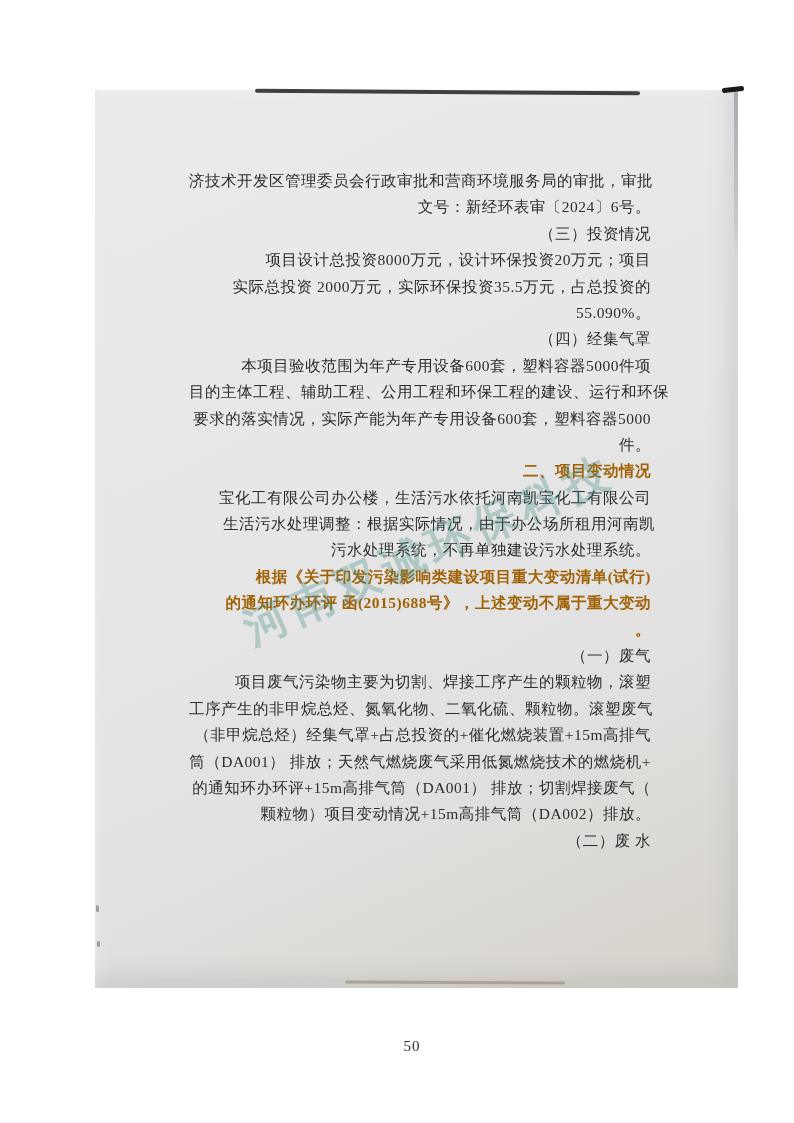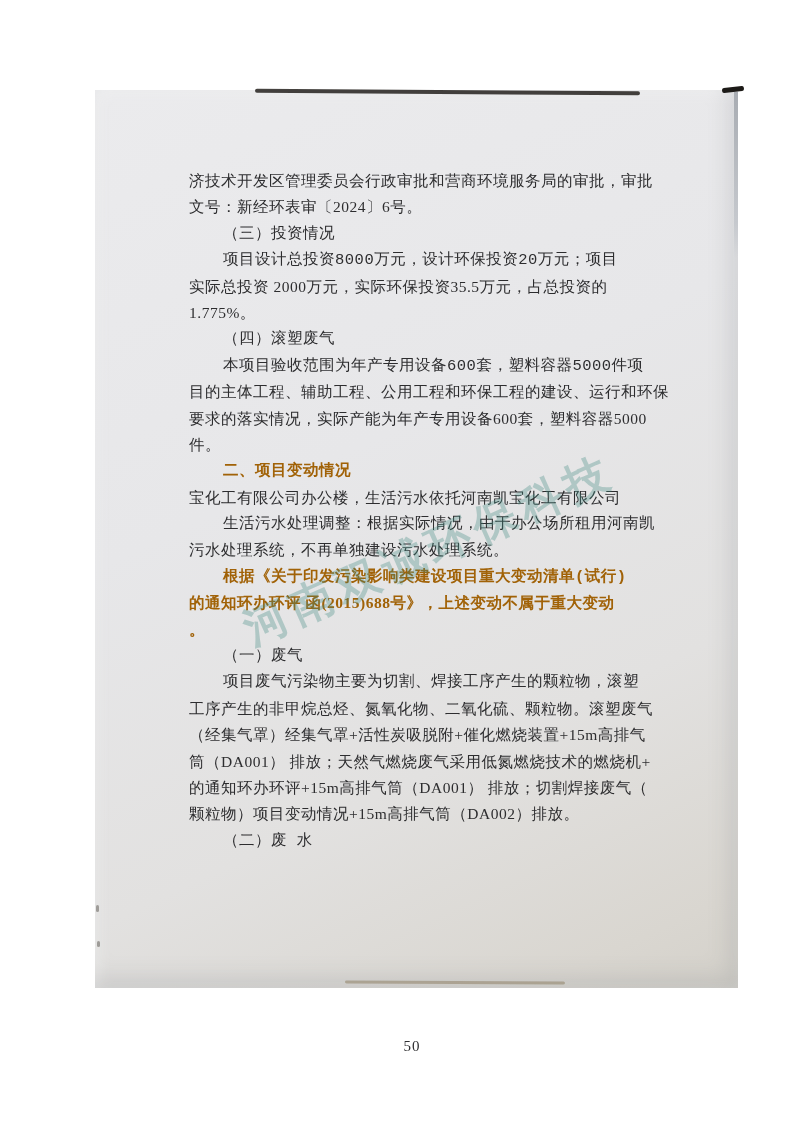--- a/index.html
+++ b/index.html
@@ -36,23 +36,23 @@
   .speck.s1{left:96px;top:905px;width:3px;height:7px;}
   .speck.s2{left:97px;top:941px;width:3px;height:6px;}
 
   
   .textcol{
     position:absolute;left:189px;top:168px;width:462px;
     color:#2d2d2f;
   }
   .ln{
     height:26.4px;line-height:26.4px;font-size:15.5px;
-    letter-spacing:0.5px;white-space:nowrap;
+    letter-spacing:0.5px;white-space:nowrap;text-align:right;
   }
-  .in{padding-left:34px;font-family:Liberation Mono, monospace;}
+  .in{padding-left:34px;}
   .b{font-weight:bold;color:#a16207;}
 
   
   .watermark{
     position:absolute;left:229px;top:521px;width:400px;
     font-size:44px;font-weight:bold;letter-spacing:6px;white-space:nowrap;
     color:rgba(62,138,128,0.32);
     transform:rotate(-24deg);transform-origin:center center;
     pointer-events:none;
   }
@@ -72,37 +72,37 @@
 <div class="edge-bottom"></div>
 <div class="speck s1"></div>
 <div class="speck s2"></div>
 
 <div class="textcol">
   <div class="ln">济技术开发区管理委员会行政审批和营商环境服务局的审批，审批</div>
   <div class="ln">文号：新经环表审〔2024〕6号。</div>
   <div class="ln in">（三）投资情况</div>
   <div class="ln in">项目设计总投资8000万元，设计环保投资20万元；项目</div>
   <div class="ln">实际总投资 2000万元，实际环保投资35.5万元，占总投资的</div>
-  <div class="ln">1.775%。</div>
-  <div class="ln in">（四）滚塑废气</div>
+  <div class="ln">55.090%。</div>
+  <div class="ln in">（四）经集气罩</div>
   <div class="ln in">本项目验收范围为年产专用设备600套，塑料容器5000件项</div>
   <div class="ln">目的主体工程、辅助工程、公用工程和环保工程的建设、运行和环保</div>
   <div class="ln">要求的落实情况，实际产能为年产专用设备600套，塑料容器5000</div>
   <div class="ln">件。</div>
   <div class="ln in b">二、项目变动情况</div>
   <div class="ln">宝化工有限公司办公楼，生活污水依托河南凯宝化工有限公司</div>
   <div class="ln in">生活污水处理调整：根据实际情况，由于办公场所租用河南凯</div>
   <div class="ln">污水处理系统，不再单独建设污水处理系统。</div>
   <div class="ln in b">根据《关于印发污染影响类建设项目重大变动清单(试行)</div>
   <div class="ln b">的通知环办环评 函(2015)688号》，上述变动不属于重大变动</div>
   <div class="ln b">。</div>
   <div class="ln in">（一）废气</div>
   <div class="ln in">项目废气污染物主要为切割、焊接工序产生的颗粒物，滚塑</div>
   <div class="ln">工序产生的非甲烷总烃、氮氧化物、二氧化硫、颗粒物。滚塑废气</div>
-  <div class="ln">（经集气罩）经集气罩+活性炭吸脱附+催化燃烧装置+15m高排气</div>
+  <div class="ln">（非甲烷总烃）经集气罩+占总投资的+催化燃烧装置+15m高排气</div>
   <div class="ln">筒（DA001） 排放；天然气燃烧废气采用低氮燃烧技术的燃烧机+</div>
   <div class="ln">的通知环办环评+15m高排气筒（DA001） 排放；切割焊接废气（</div>
   <div class="ln">颗粒物）项目变动情况+15m高排气筒（DA002）排放。</div>
   <div class="ln in">（二）废 水</div>
 </div>
 
 <div class="watermark">河南双诚环保科技</div>
 
 <div class="footer-page">50</div>
 

